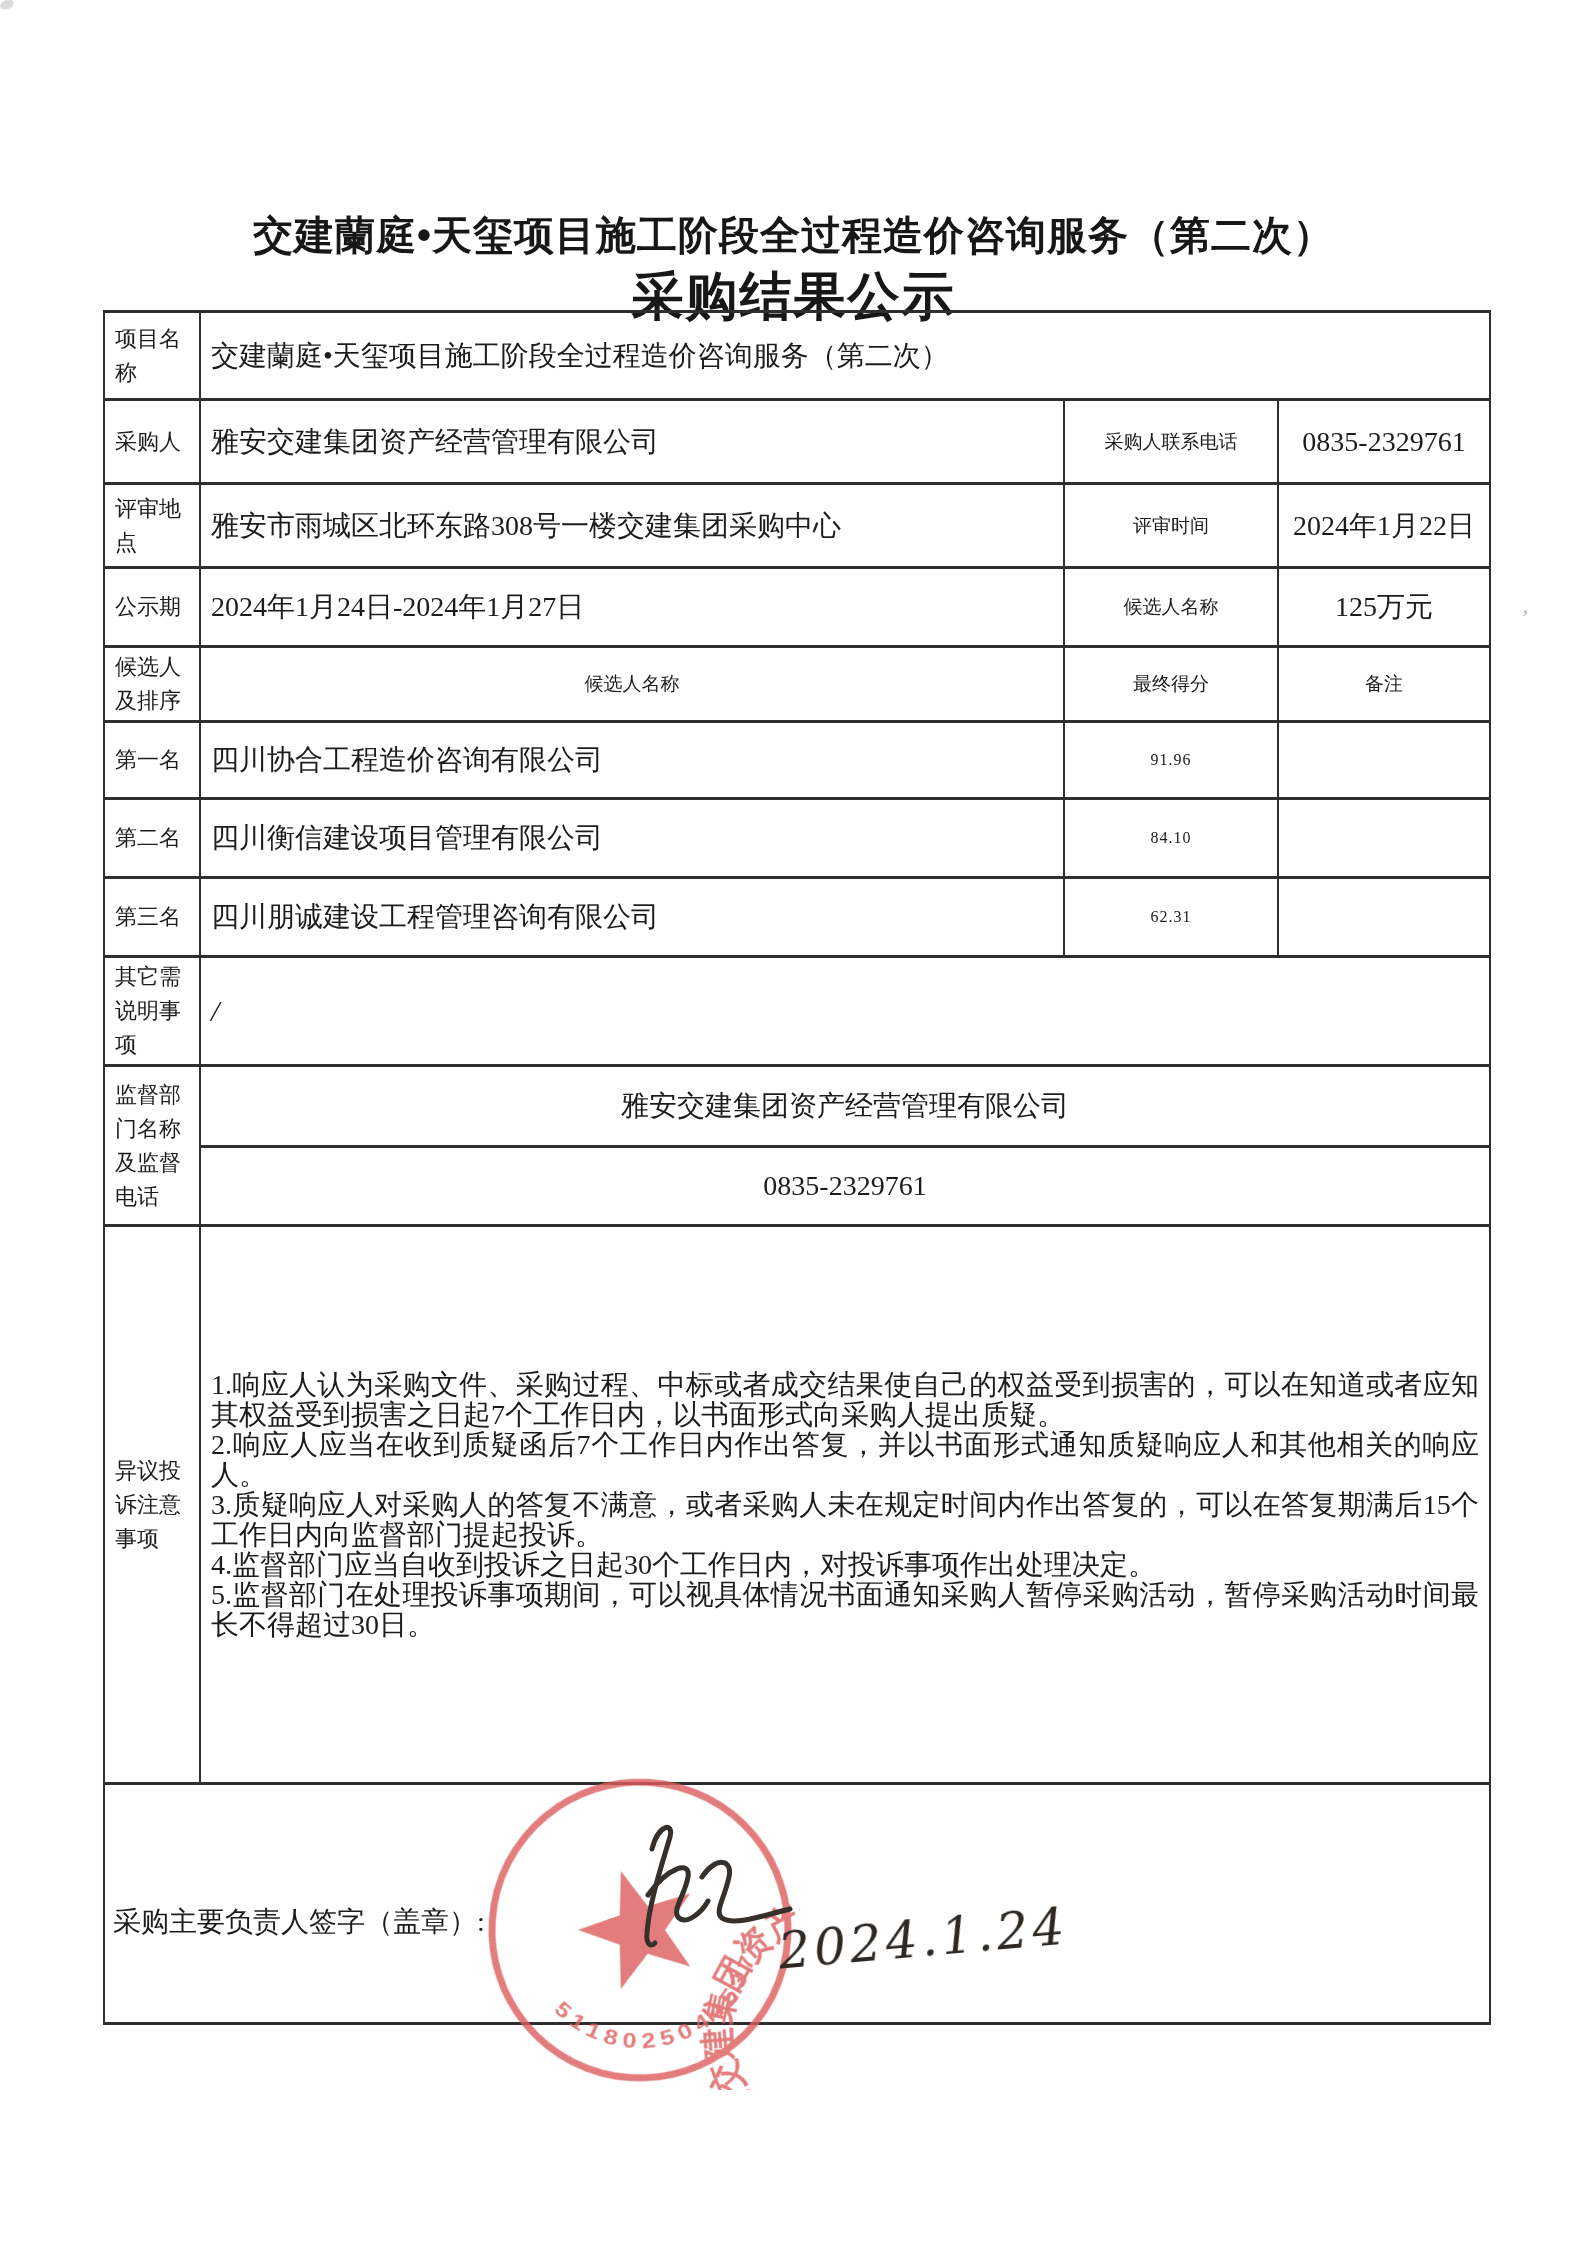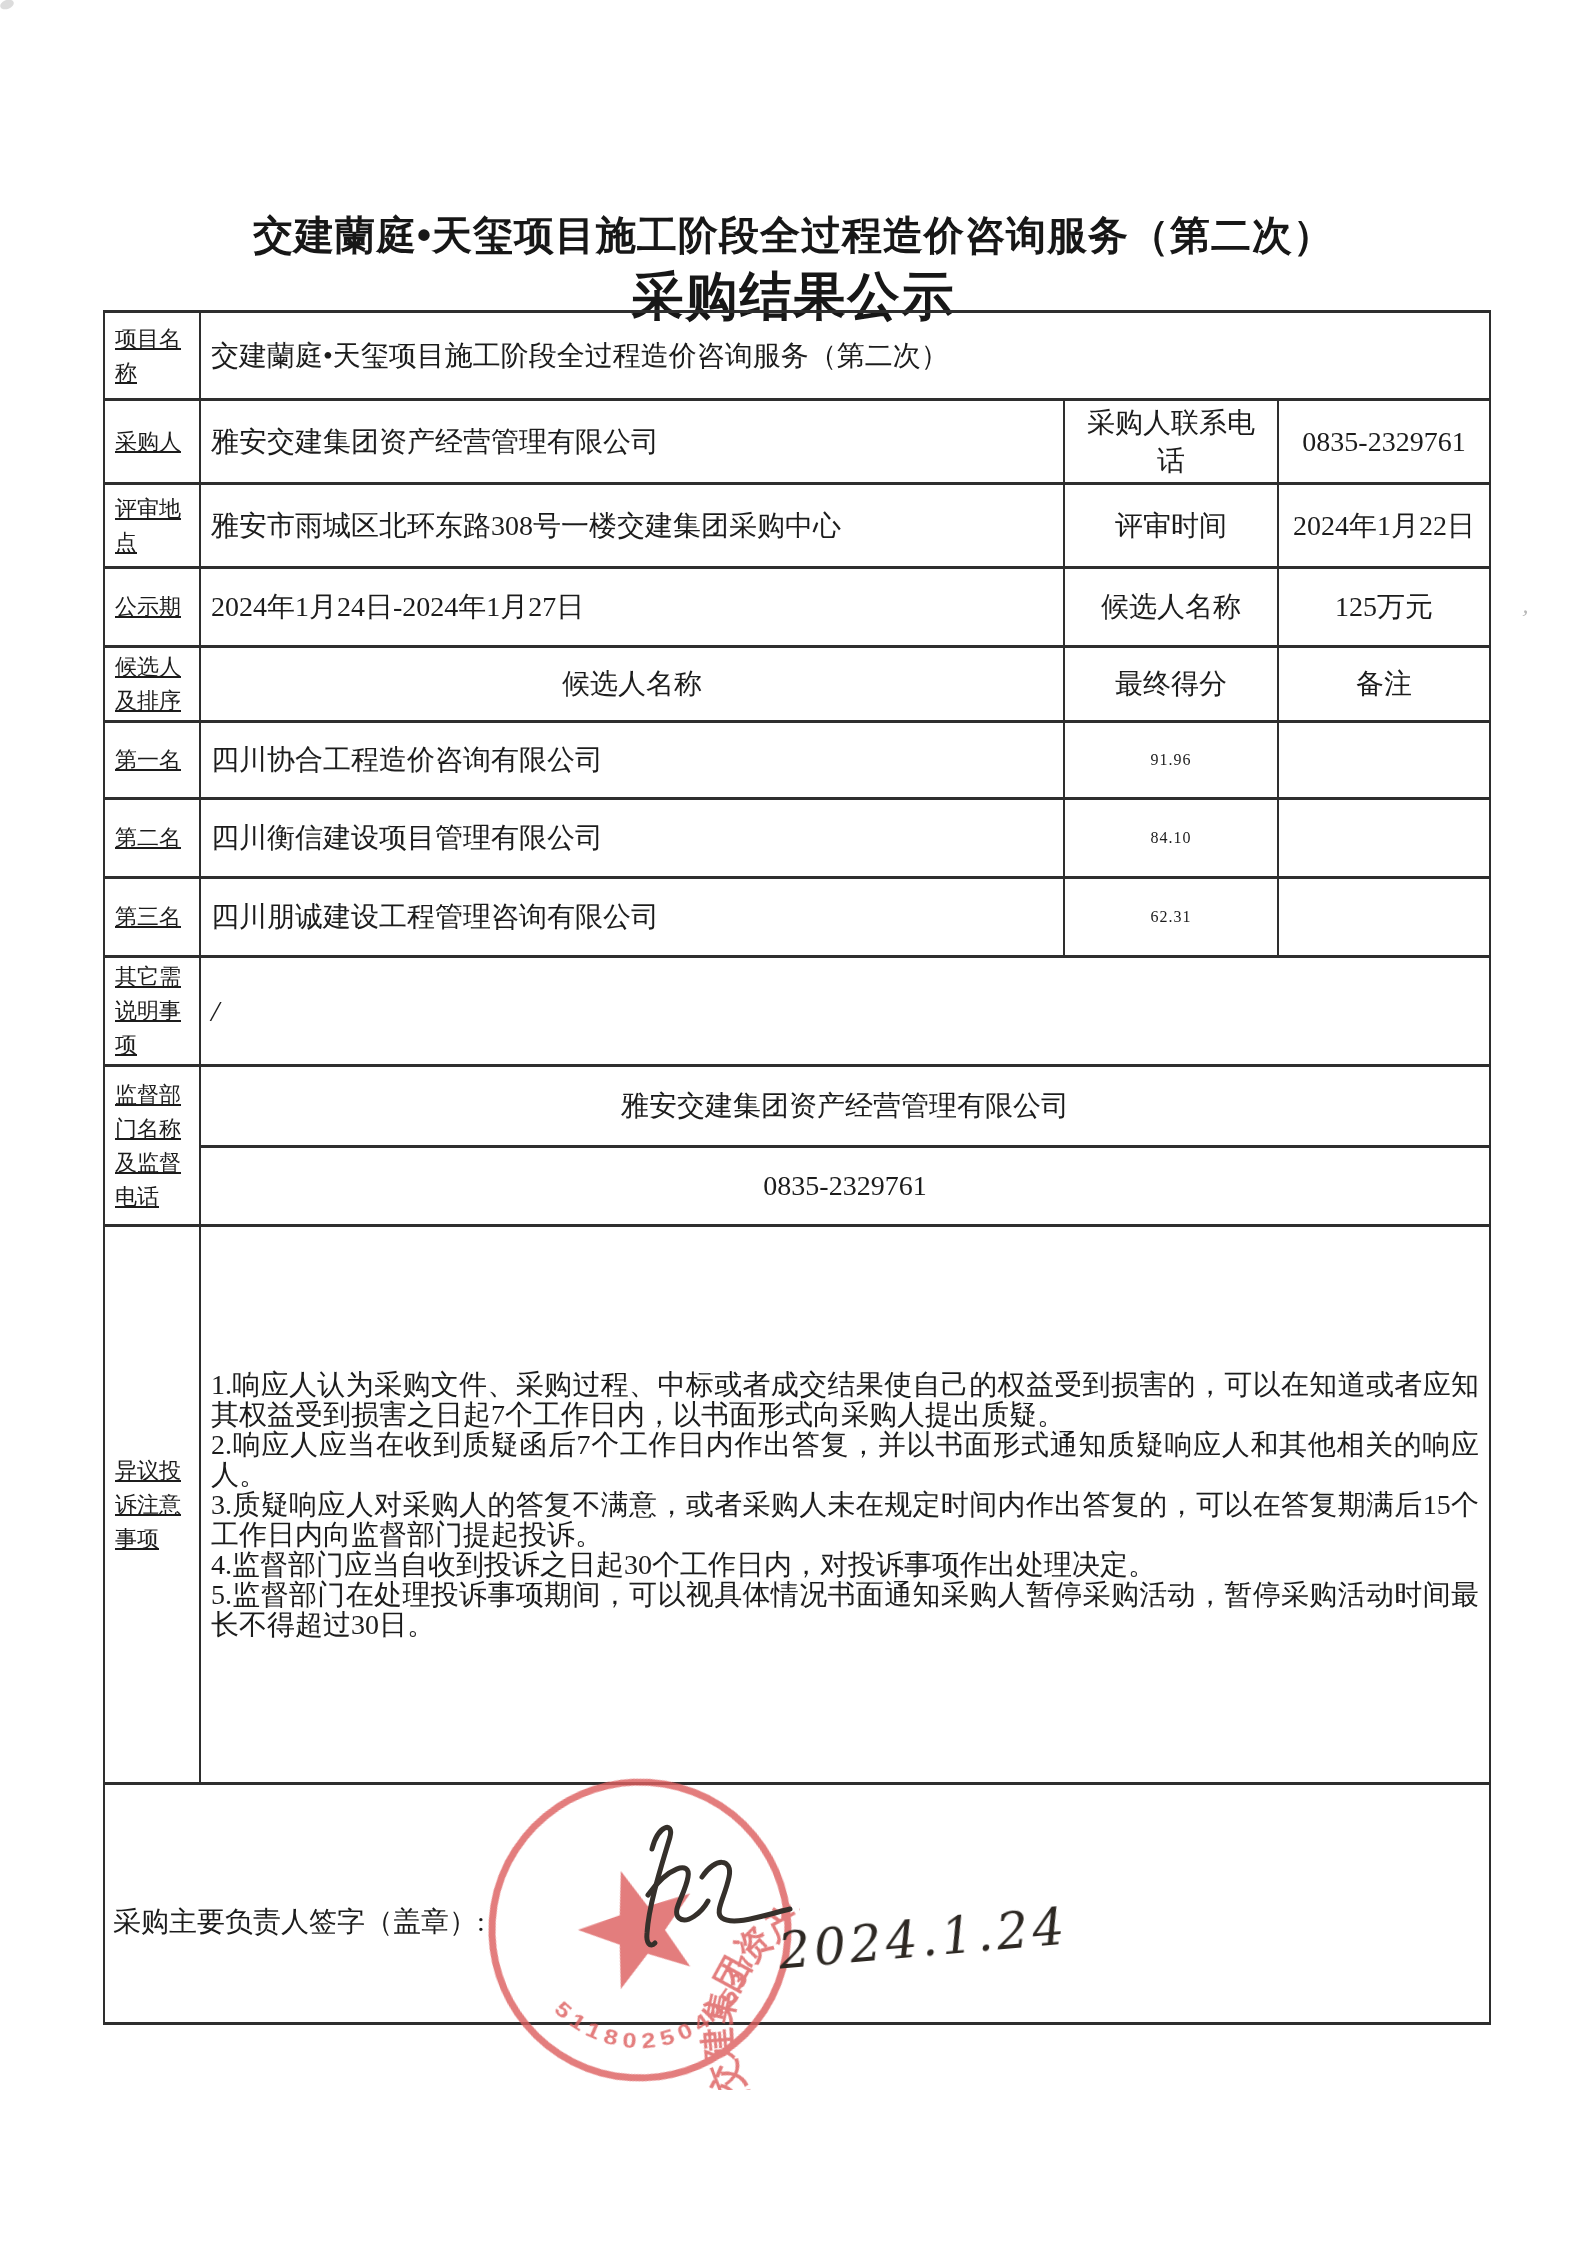--- a/index.html
+++ b/index.html
@@ -30,25 +30,24 @@
     border-top-width:3px;border-bottom-width:3px;
     padding:2px 10px;
     vertical-align:middle;
     overflow:hidden;
   }
   td.lab{
     font-size:22px;line-height:34px;
     padding:2px 3px 2px 4px;
     text-align:left;
     letter-spacing:0;
-    text-decoration:underline;
   }
   td.val{font-size:28px;}
   td.ctr{text-align:center;}
-  td.head3{font-size:28px;text-align:center;}
+  td.head3{font-size:19px;text-align:center;}
   td.score{font-size:16px;text-align:center;letter-spacing:1px;font-family:"Liberation Serif",serif;}
   td.obj{padding:6px 14px;}
   .obj-item{font-size:28px;line-height:30px;text-align:justify;}
   td.sign-cell{position:relative;padding:0;}
   .sign-label{
     position:absolute;left:8px;top:118px;
     font-size:28px;white-space:nowrap;
   }
   .slash{font-size:30px;font-style:italic;}
   

